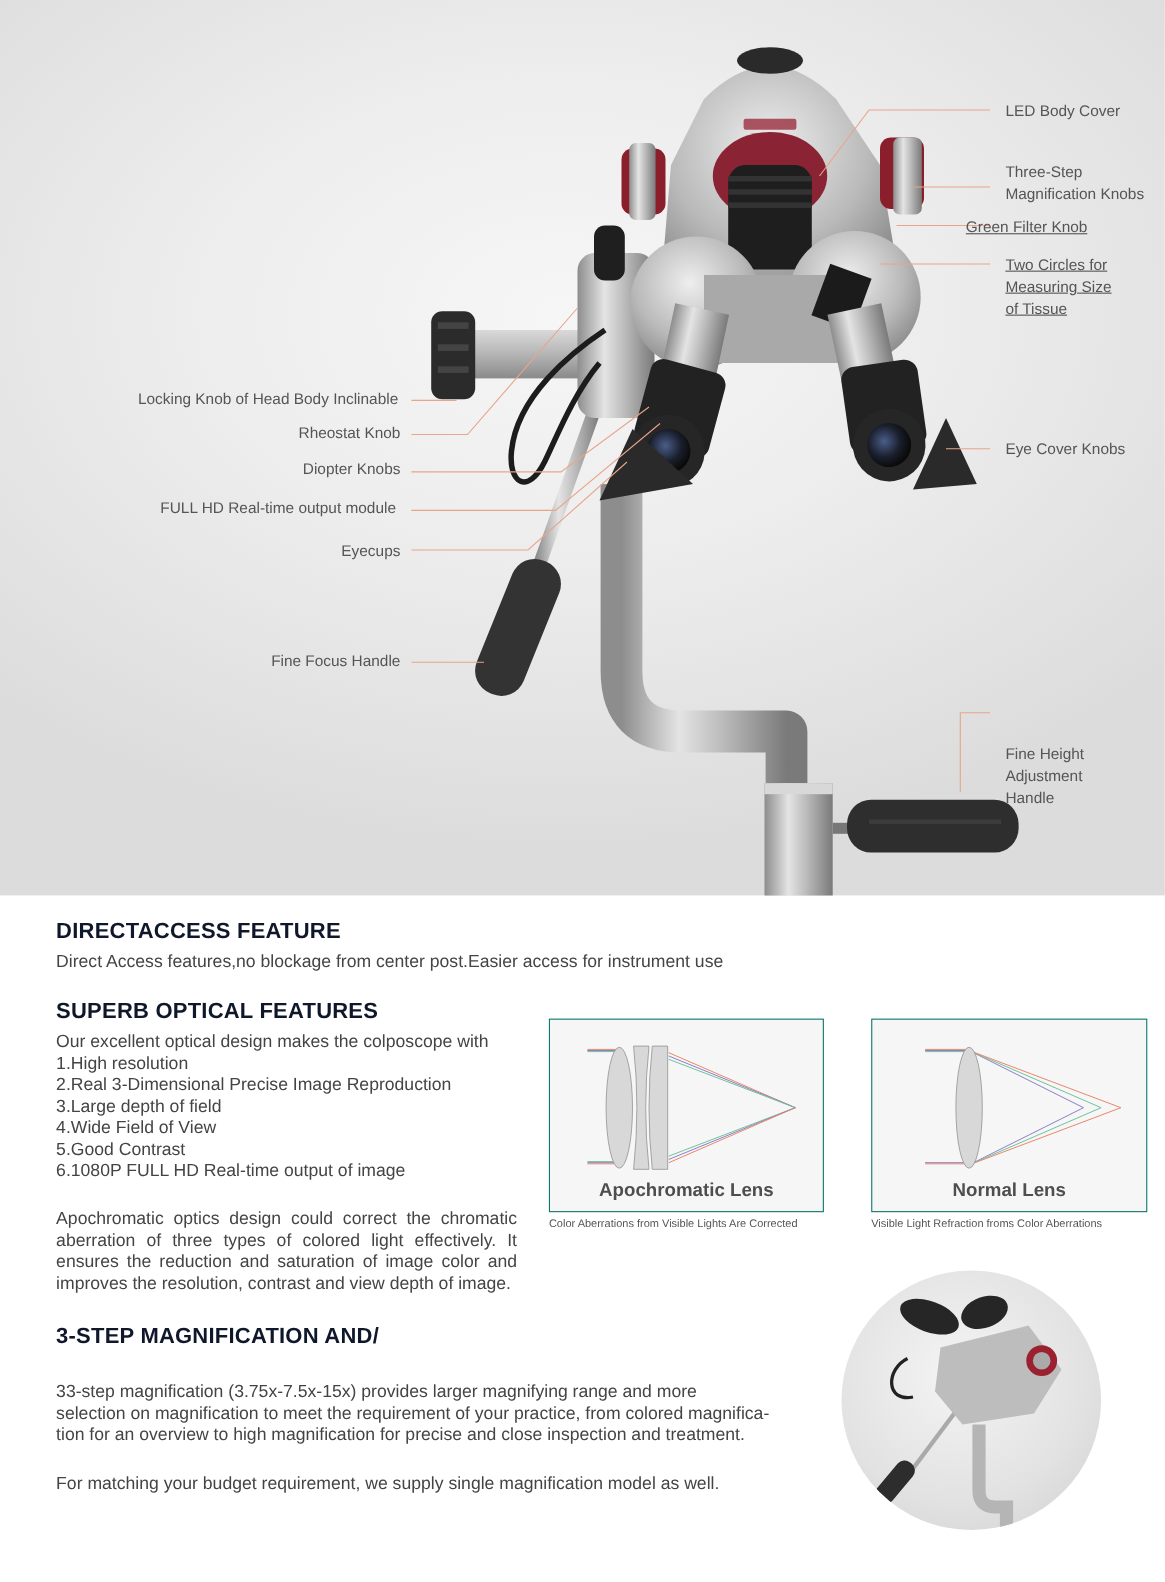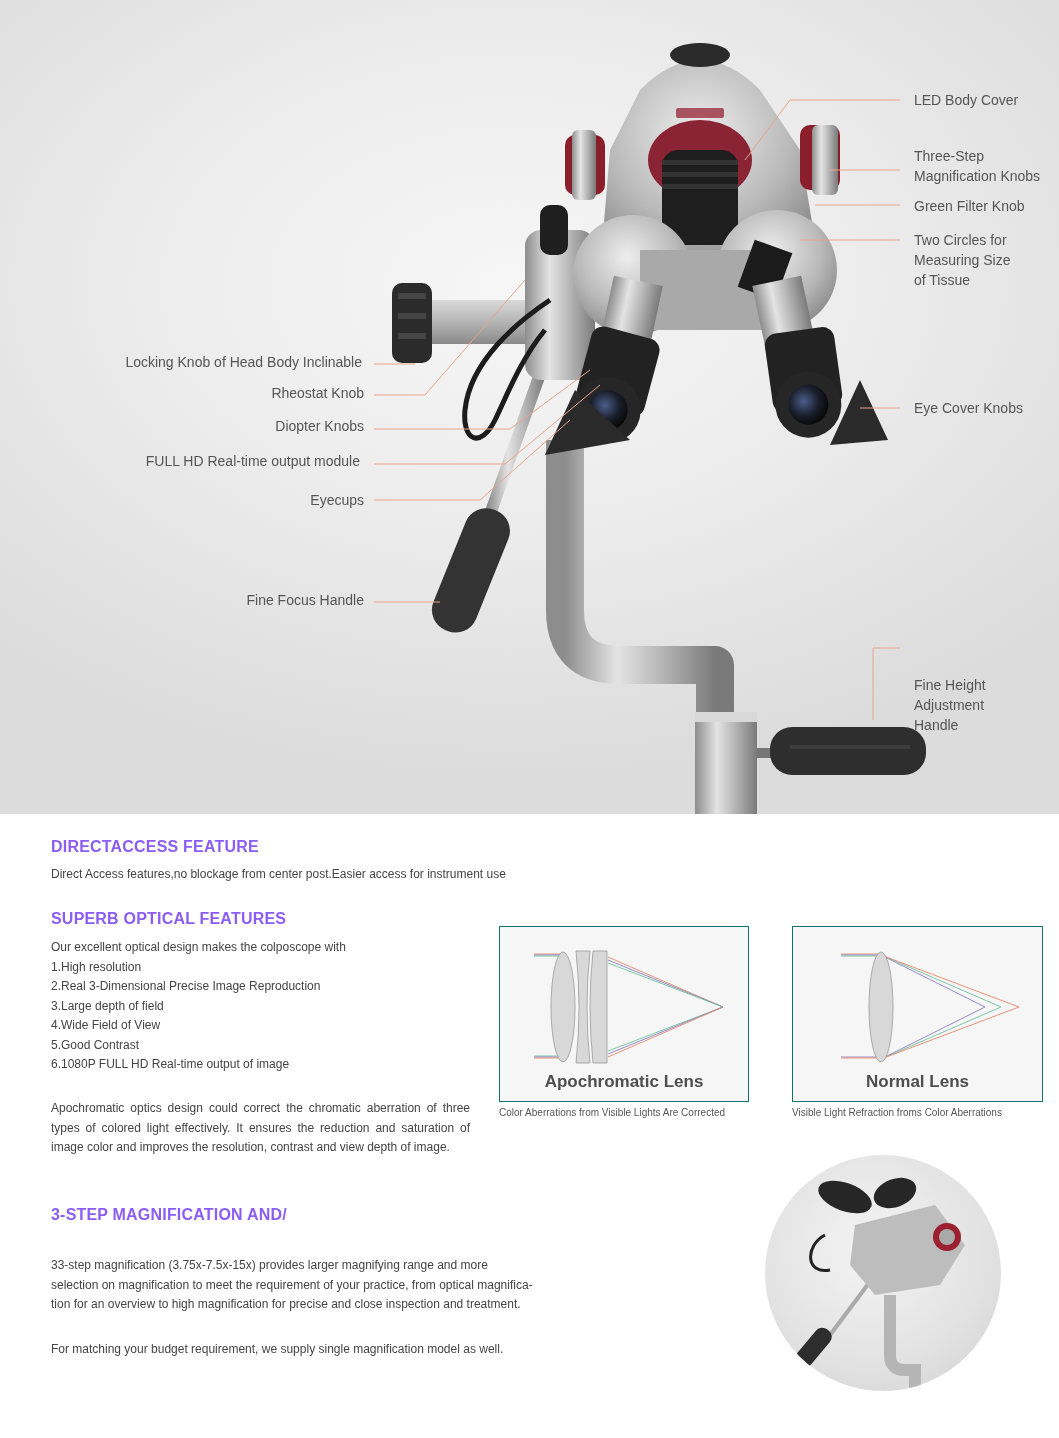--- a/index.html
+++ b/index.html
@@ -14,25 +14,25 @@
   }
   .hero svg.product { position: absolute; left: 0; top: 0; }
   .label {
     position: absolute; font-size: 14px; line-height: 20px; color: #555;
   }
   .label.right { text-align: left; }
   .label.left { text-align: right; }
 
   
   .h2 {
-    position: absolute; color: #8b5cf6; font-weight: bold; font-size: 16px;
+    position: absolute; color: #0f172a; font-weight: bold; font-size: 20px;
     letter-spacing: 0.2px; line-height: 24px;
   }
   .p {
-    position: absolute; font-size: 12px; line-height: 19.5px; color: #444;
+    position: absolute; font-size: 16px; line-height: 19.5px; color: #444;
   }
   .justify { text-align: justify; text-align-last: left; }
 
   .lens-box {
     position: absolute; border: 1px solid #0f766e; background: #f6f6f6;
   }
   .lens-title {
     position: absolute; left: 0; width: 100%; text-align: center;
     font-weight: bold; font-size: 17px; color: #4e4e4e;
   }
@@ -151,24 +151,24 @@
     </g>
   </svg>
 
   <div class="label right" style="left:914px; top:90px;">
     <div>LED Body Cover</div>
   </div>
   <div class="label right" style="left:914px; top:146px;">
     <div>Three-Step</div>
     <div>Magnification Knobs</div>
   </div>
-  <div class="label right" style="left:914px; top:196px;">
+  <div class="label right" style="left:878px; top:196px;text-decoration:underline;">
     <div>Green Filter Knob</div>
   </div>
-  <div class="label right" style="left:914px; top:230px;">
+  <div class="label right" style="left:914px; top:230px;text-decoration:underline;">
     <div>Two Circles for</div>
     <div>Measuring Size</div>
     <div>of Tissue</div>
   </div>
   <div class="label right" style="left:914px; top:398px;">
     <div>Eye Cover Knobs</div>
   </div>
   <div class="label right" style="left:914px; top:634px;margin-top:41px;">
     <div>Fine Height</div>
     <div>Adjustment</div>
@@ -239,21 +239,21 @@
   </svg>
   <div class="lens-title" style="top:145px;">Normal Lens</div>
 </div>
 <div class="lens-caption" style="left:792px; top:1107px;">Visible Light Refraction froms Color Aberrations</div>
 
 <div class="h2" style="left:51px; top:1203px;">
   <div>3-STEP MAGNIFICATION AND/</div>
 </div>
 <div class="p" style="left:51px; top:1256px; white-space:nowrap;">
   <div>33-step magnification (3.75x-7.5x-15x) provides larger magnifying range and more</div>
-  <div>selection on magnification to meet the requirement of your practice, from optical magnifica-</div>
+  <div>selection on magnification to meet the requirement of your practice, from colored magnifica-</div>
   <div>tion for an overview to high magnification for precise and close inspection and treatment.</div>
 </div>
 <div class="p" style="left:51px; top:1340px;">For matching your budget requirement, we supply single magnification model as well.</div>
 
 <div class="circle-photo">
   <svg width="236" height="236" viewBox="0 0 236 236">
     <path d="M125 140 L125 200 Q125 215 140 215 L150 215 L150 240" fill="none" stroke="#b5b5b5" stroke-width="12"></path>
     <line x1="110" y1="120" x2="65" y2="180" stroke="#aaa" stroke-width="4"></line>
     <rect x="40" y="170" width="18" height="45" rx="8" fill="#2d2d2d" transform="rotate(40 49 192)"></rect>
     <path d="M90 70 L170 50 L200 90 L175 130 L110 140 L85 110 Z" fill="#bdbdbd"></path>

